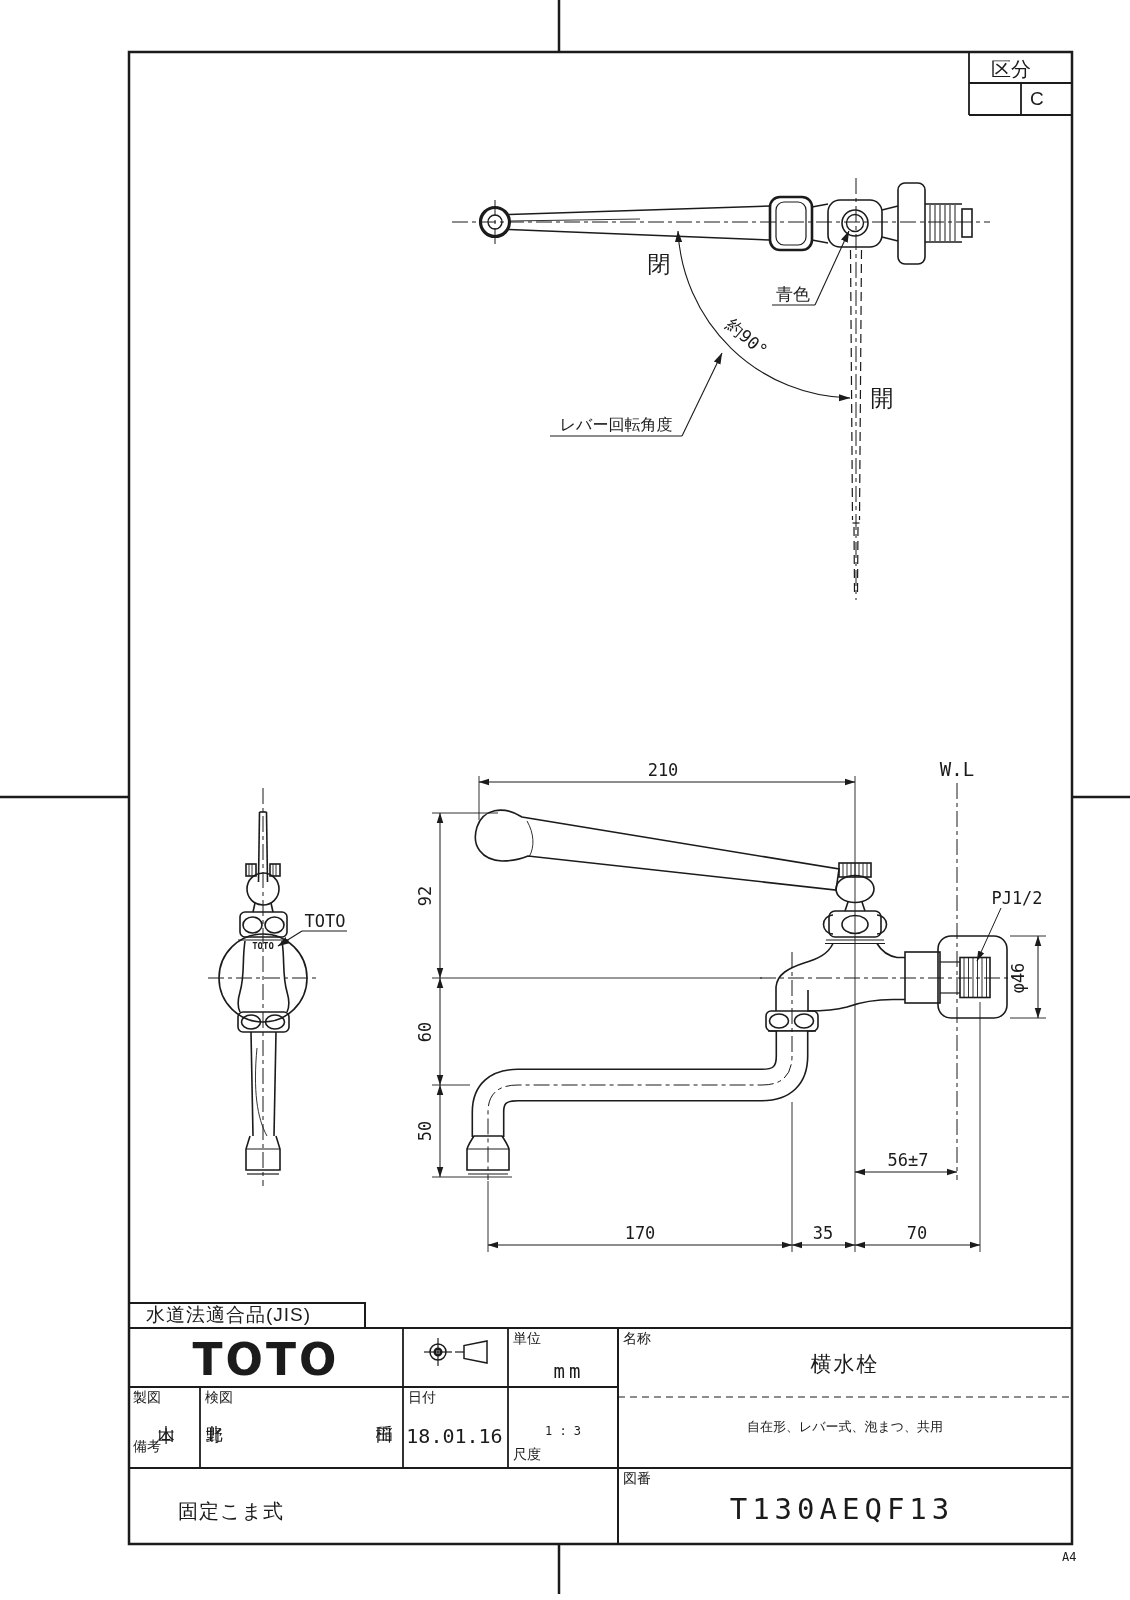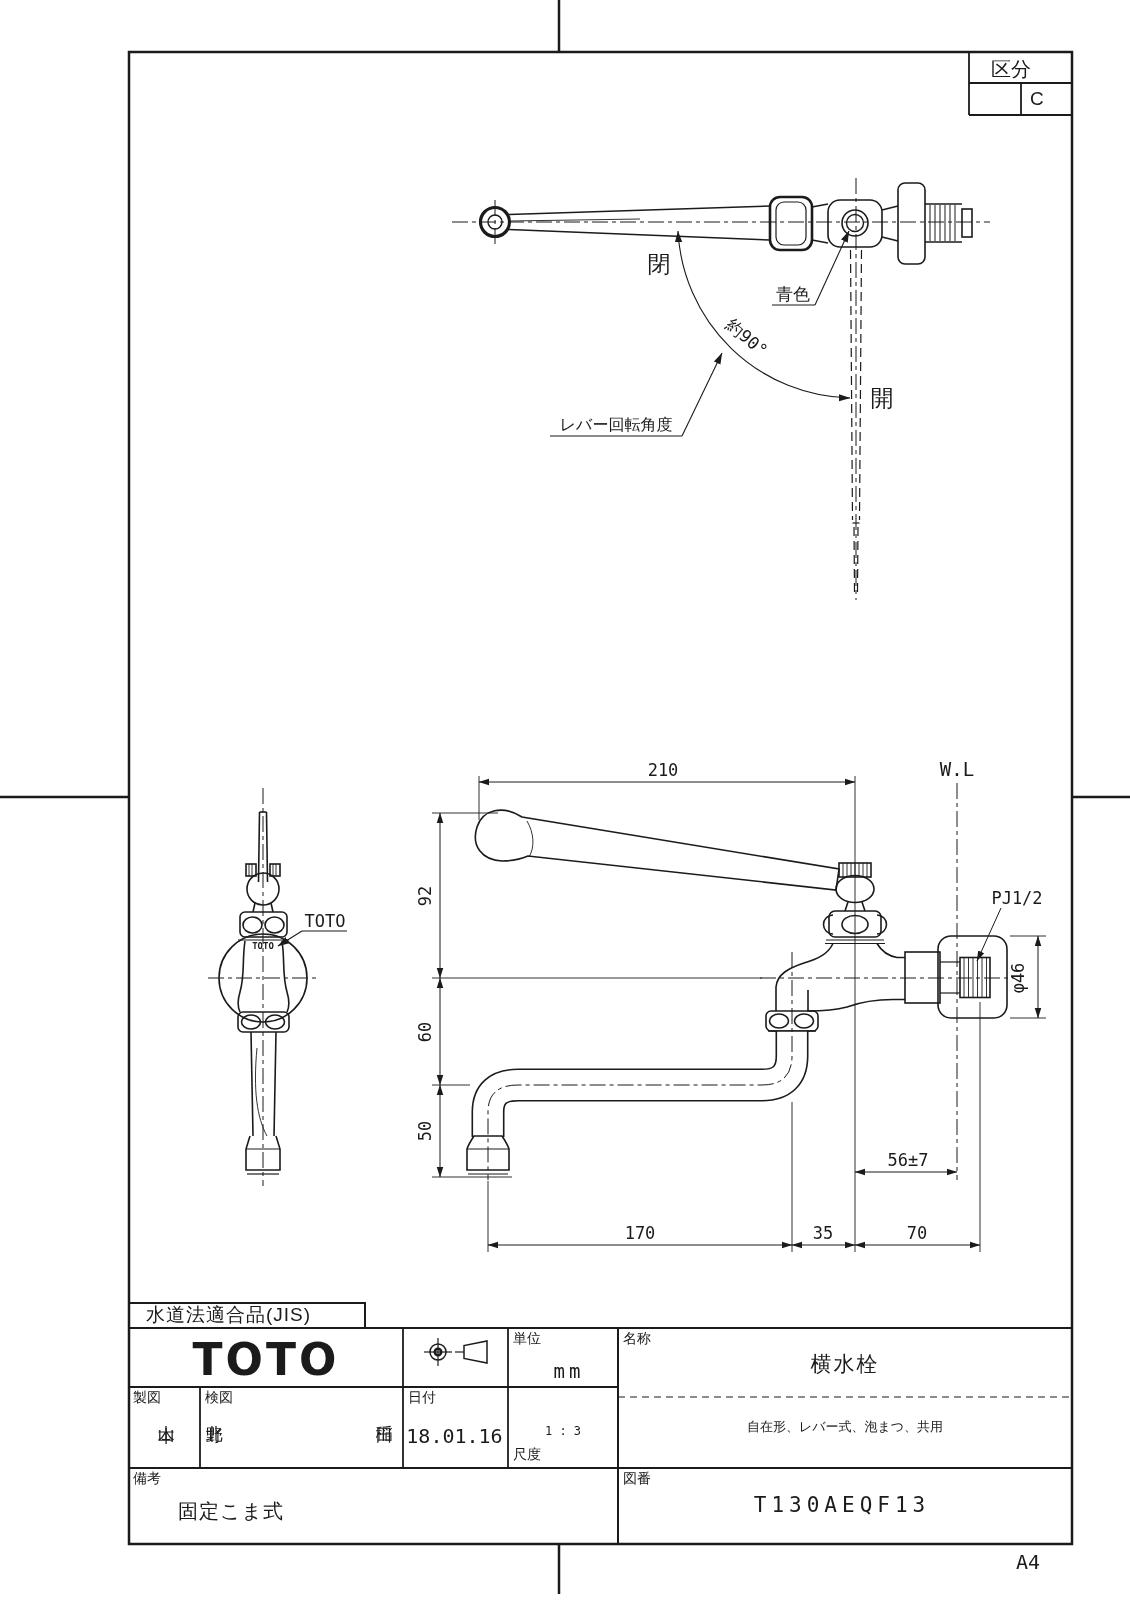--- a/index.html
+++ b/index.html
@@ -315,20 +315,20 @@
 <div class="lbl jtxt vert" style="left:374px;top:1412px;font-size:17px;">稲田</div>
 <div class="lbl jtxt small-lbl" style="left:408px;top:1390px;">日付</div>
 <div class="lbl mono ctr" style="left:403px;top:1425px;width:103px;font-size:20px;">18.01.16</div>
 <div class="lbl jtxt small-lbl" style="left:513px;top:1448px;font-family:Liberation Mono, monospace;">尺度</div>
 <div class="lbl mono ctr" style="left:508px;top:1425px;width:110px;font-size:12px;">1 : 3</div>
 
 <div class="lbl jtxt small-lbl" style="left:623px;top:1331px;">名称</div>
 <div class="lbl jtxt ctr" style="left:618px;top:1352px;width:454px;font-size:21px;letter-spacing:2px;">横水栓</div>
 <div class="lbl jtxt ctr" style="left:618px;top:1420px;width:454px;font-size:13px;">自在形、レバー式、泡まつ、共用</div>
 <div class="lbl jtxt small-lbl" style="left:623px;top:1471px;">図番</div>
-<div class="lbl mono ctr" style="left:618px;top:1494px;width:448px;font-size:21px;letter-spacing:5px;">T130AEQF13</div>
-
-<div class="lbl jtxt small-lbl" style="left:133px;top:1471px;">備考</div>
+<div class="lbl mono ctr" style="left:618px;top:1494px;width:448px;font-size:29px;letter-spacing:5px;">T130AEQF13</div>
+
+<div class="lbl jtxt small-lbl" style="left:133px;top:1439px;">備考</div>
 <div class="lbl jtxt" style="left:178px;top:1500px;font-size:20px;letter-spacing:1px;">固定こま式</div>
 
-<div class="lbl mono" style="left:1016px;top:1551px;font-size:20px;">A4</div>
+<div class="lbl mono" style="left:1062px;top:1551px;font-size:12px;">A4</div>
 
 </div>
 
 </body></html>

